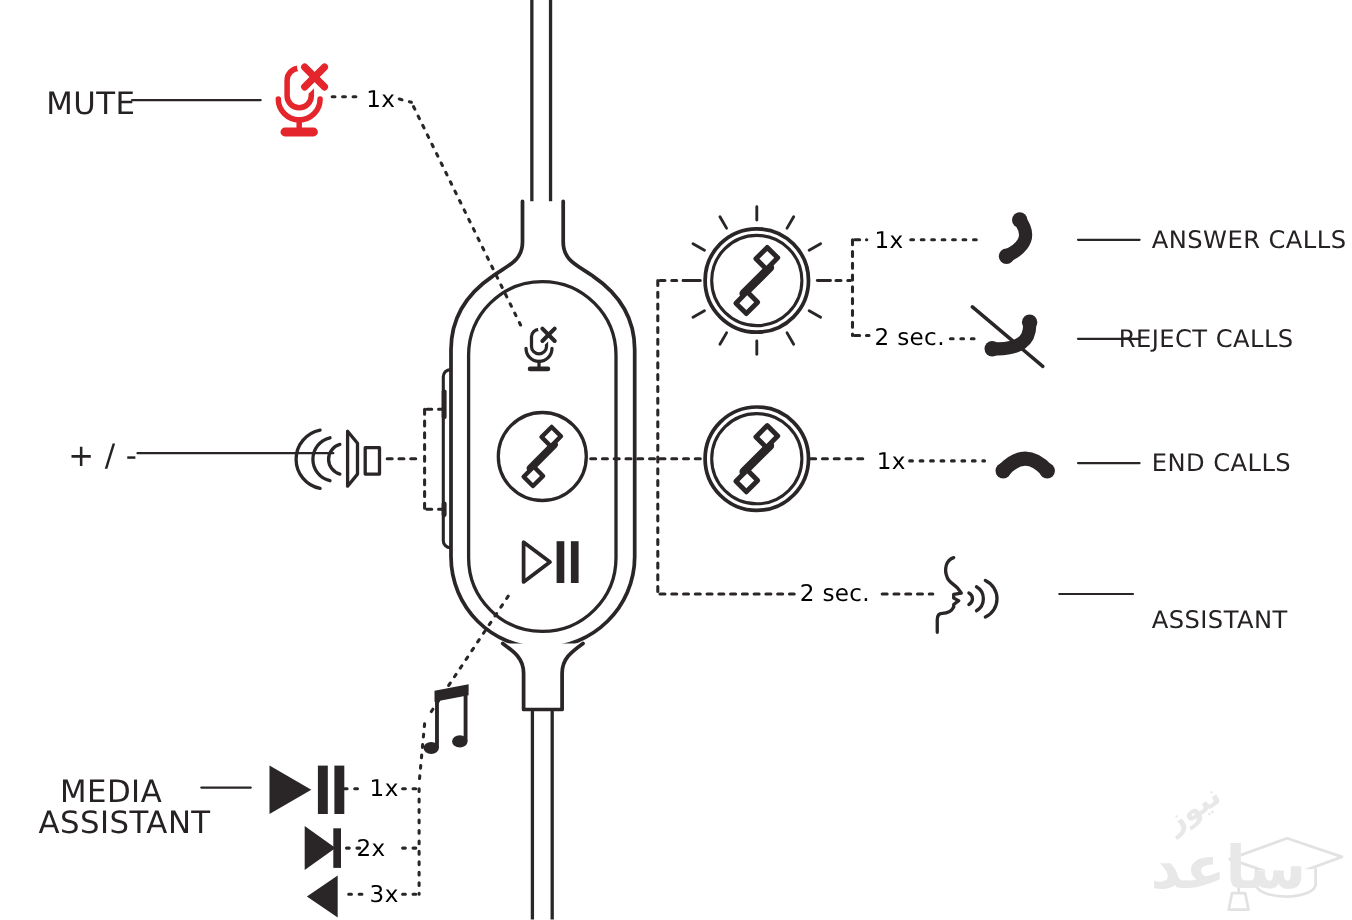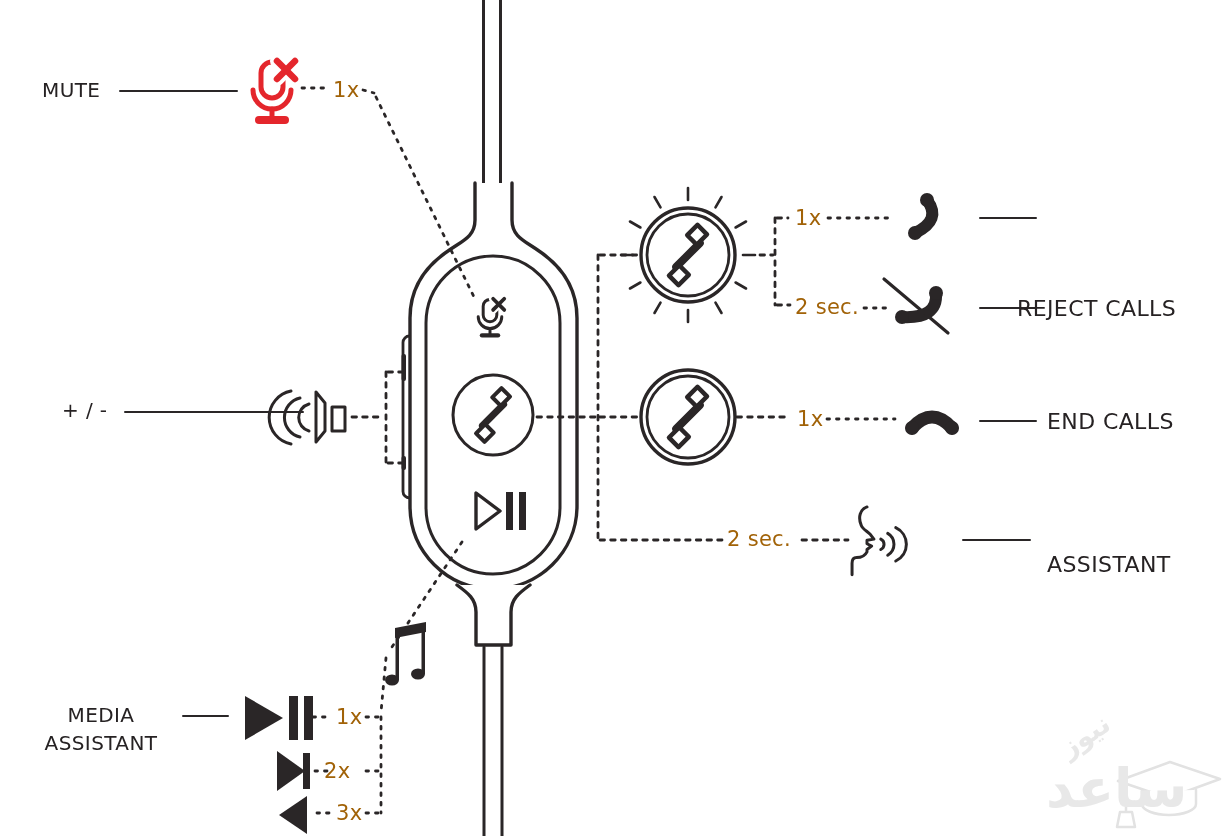--- a/index.html
+++ b/index.html
@@ -1,21 +1,21 @@
 <!DOCTYPE html>
 <html><head>
 <meta charset="utf-8">
 <style>
   html,body{margin:0;padding:0;background:#ffffff;}
   body{width:1229px;height:836px;position:relative;overflow:hidden;
        font-family:"DejaVu Sans","Liberation Sans",sans-serif;color:#262223;}
   .stage{position:absolute;inset:0;}
   svg.art{position:absolute;left:0;top:0;}
-  .lbl{position:absolute;font-size:20px;letter-spacing:.4px;color:#262223;white-space:nowrap;}
-  .tap{position:absolute;font-size:21px;letter-spacing:.3px;color:#a16207;white-space:nowrap;}
+  .lbl{position:absolute;font-size:28px;letter-spacing:.4px;color:#262223;white-space:nowrap;}
+  .tap{position:absolute;font-size:21px;letter-spacing:.3px;color:#000000;white-space:nowrap;}
   .right-col{font-size:22px;}
   .media-lbl{text-align:center;width:132px;}
   .wm{position:absolute;color:#e8e8e8;line-height:1;}
   .wm-big{left:1046px;top:762px;font-size:54px;font-weight:bold;direction:rtl;}
   .wm-small{left:1058px;top:722px;font-size:27px;font-weight:bold;direction:rtl;
             transform:rotate(-34deg);transform-origin:center;}
 </style>
 </head>
 <body>
 
@@ -232,20 +232,21 @@
     <path d="M 1142,791 L 1142,804 A 27,11 0 0 0 1196,804 L 1196,790" fill="#fff"></path>
   </g>
 </svg>
 
 <div class="lbl" style="left:42px;top:78px">MUTE</div>
 <div class="tap" style="left:333px;top:78px">1x</div>
 
 <div class="lbl" style="left:62px;top:398px">+ / -</div>
 
 <div class="tap" style="left:795px;top:206px">1x</div>
+<div class="lbl right-col" style="left:1047px;top:206px">ANSWER CALLS</div>
 
 <div class="tap" style="left:795px;top:295px">2 sec.</div>
 <div class="lbl right-col" style="left:1017px;top:296px">REJECT CALLS</div>
 
 <div class="tap" style="left:797px;top:407px">1x</div>
 <div class="lbl right-col" style="left:1047px;top:409px">END CALLS</div>
 
 <div class="tap" style="left:727px;top:527px">2 sec.</div>
 <div class="lbl right-col" style="left:1047px;top:552px">ASSISTANT</div>
 

